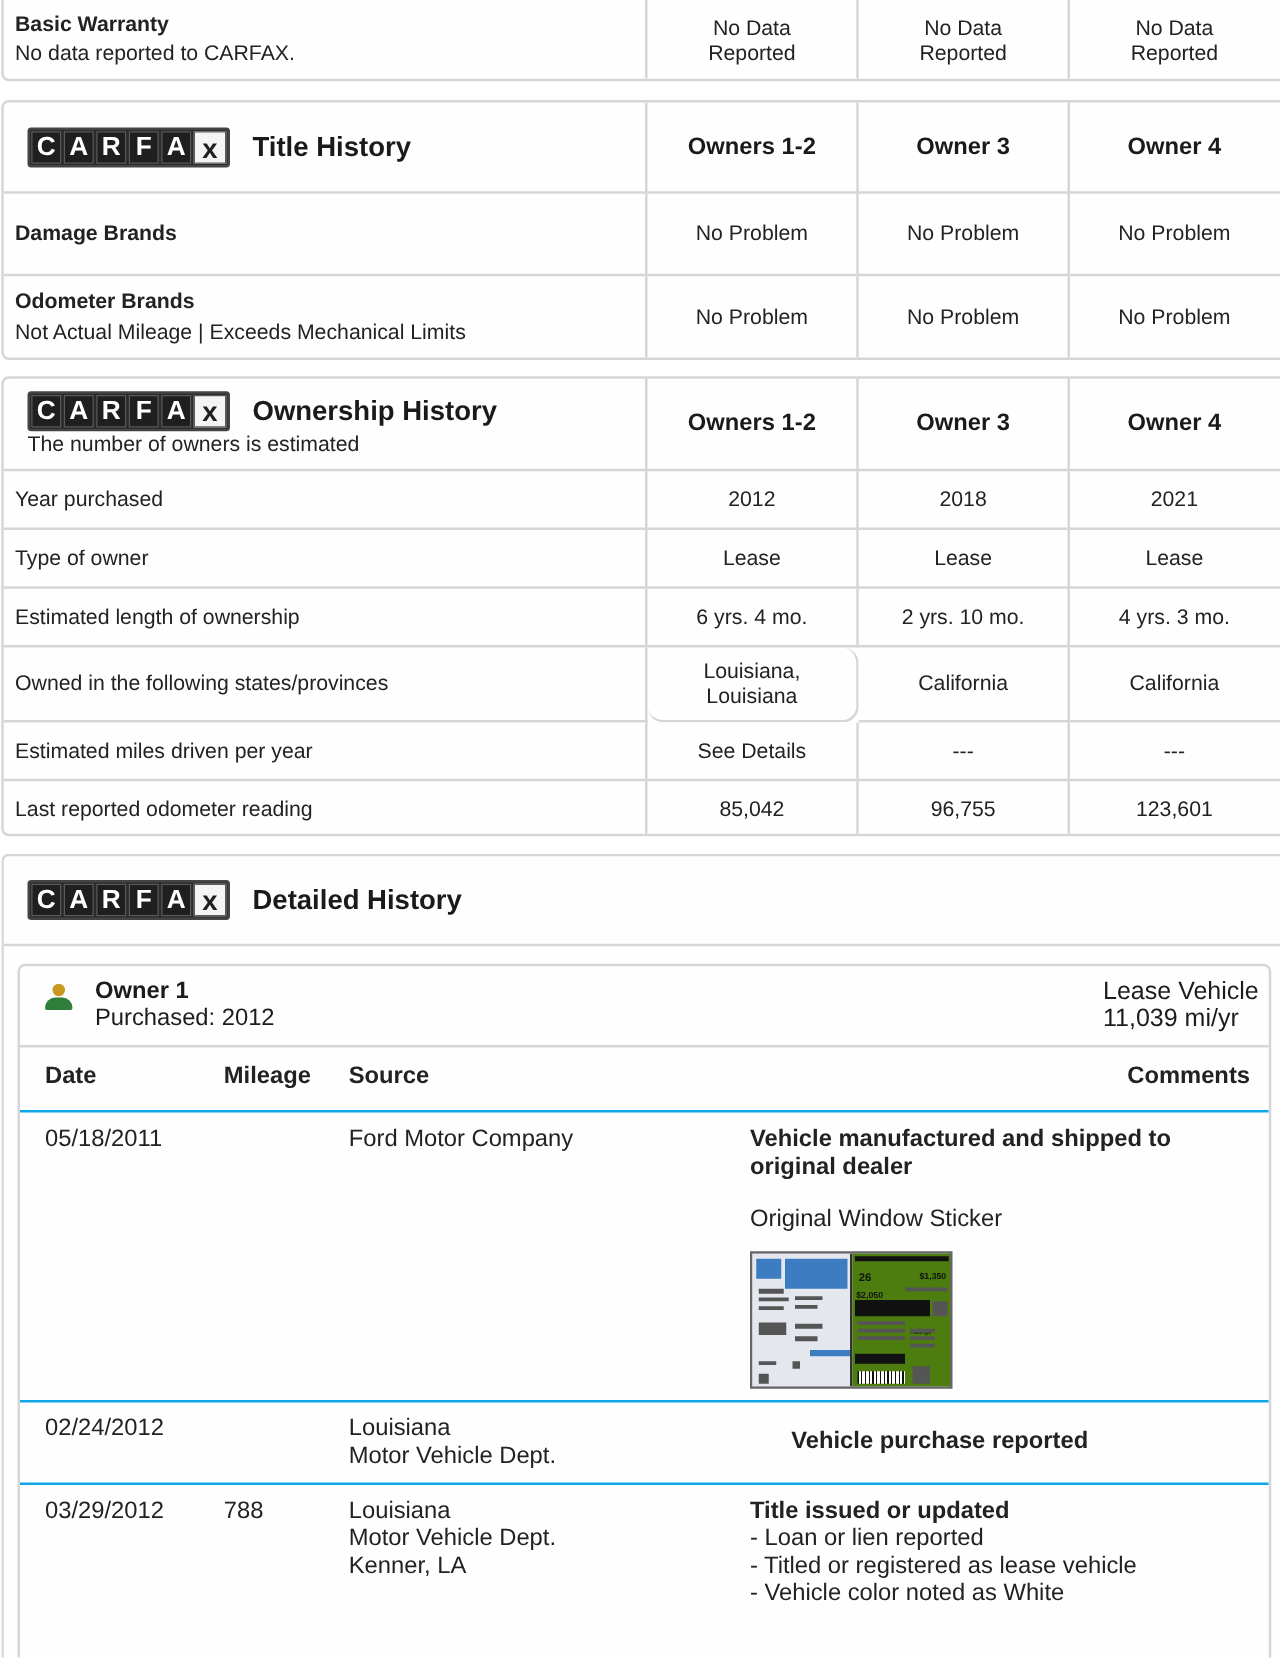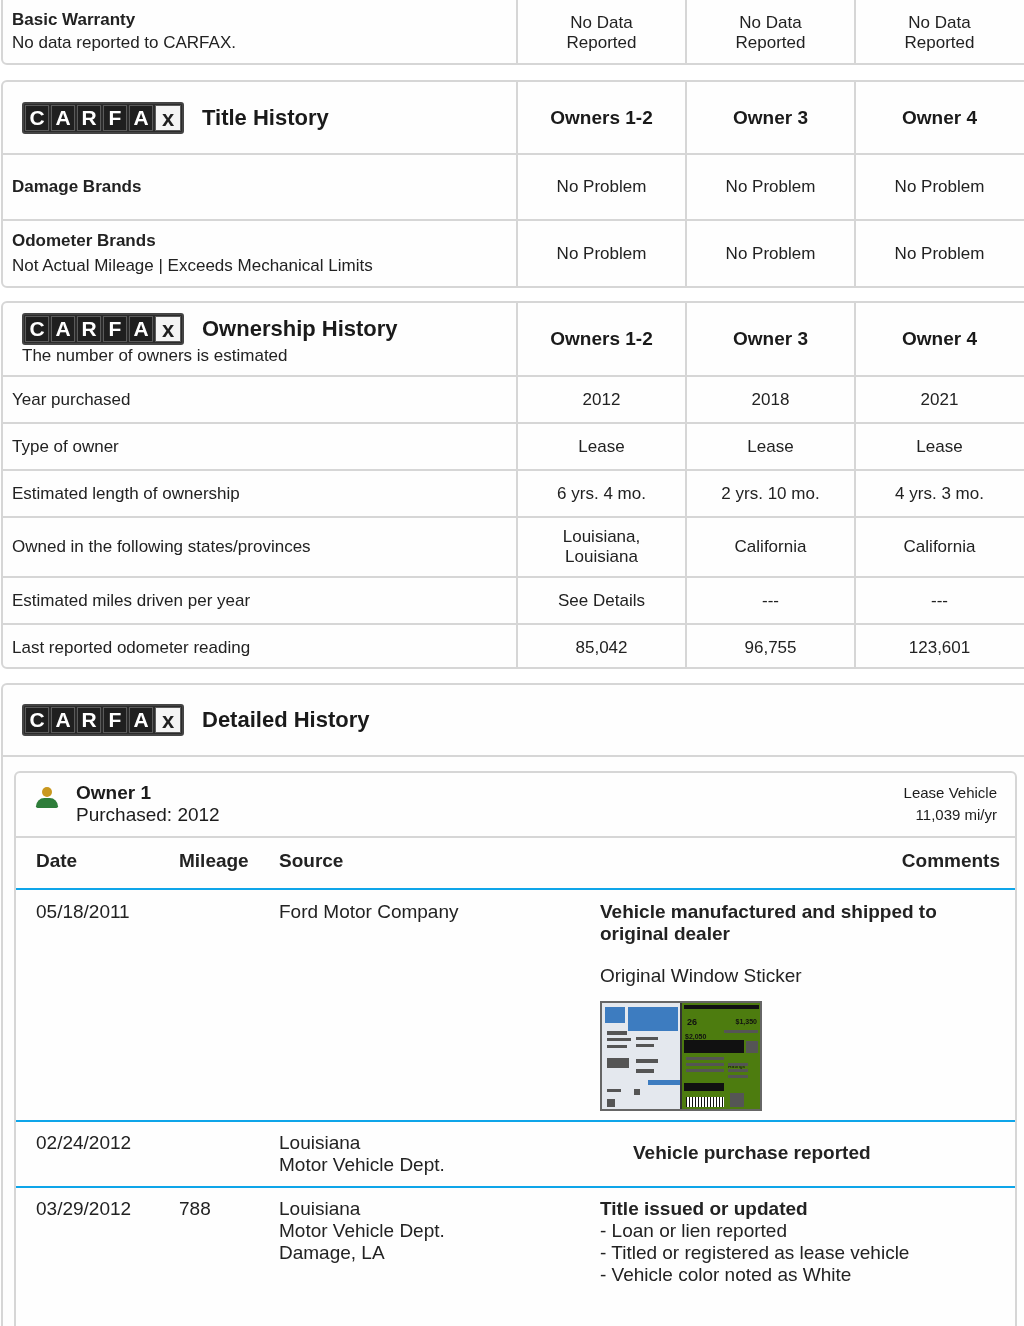--- a/index.html
+++ b/index.html
@@ -146,21 +146,21 @@
     <div class="cell">Lease</div>
     <div class="cell">Lease</div>
     <div class="cell last-col" style="padding-right:10px;">Lease</div>
 
     <div class="cell label">Estimated length of ownership</div>
     <div class="cell">6 yrs. 4 mo.</div>
     <div class="cell">2 yrs. 10 mo.</div>
     <div class="cell last-col" style="padding-right:10px;">4 yrs. 3 mo.</div>
 
     <div class="cell label">Owned in the following states/provinces</div>
-    <div class="cell" style="white-space:pre-line;">Louisiana,
+    <div class="cell" style="white-space:pre-line;border-radius:13px;">Louisiana,
 Louisiana</div>
     <div class="cell">California</div>
     <div class="cell last-col" style="padding-right:10px;">California</div>
 
     <div class="cell label">Estimated miles driven per year</div>
     <div class="cell">See Details</div>
     <div class="cell">---</div>
     <div class="cell last-col" style="padding-right:10px;">---</div>
 
     <div class="cell label last-row">Last reported odometer reading</div>
@@ -187,21 +187,21 @@
 
     <div style="position:absolute; top:0; left:0; width:100%; height:65px; border-bottom:2px solid #d6d6d6;">
       <div style="position:absolute; left:20px; top:14px; width:22px; height:22px;">
         <div style="position:absolute; left:6px; top:0; width:10px; height:10px; border-radius:50%; background:#c9981f;"></div>
         <div style="position:absolute; left:0; top:11px; width:22px; height:10px; border-radius:10px 10px 2px 2px; background:#2e7d3a;"></div>
       </div>
       <div style="position:absolute; left:60px; top:9px; font-size:19px; line-height:22px;">
         <div class="bold">Owner 1</div>
         <div>Purchased: 2012</div>
       </div>
-      <div style="position:absolute; right:18px; top:9px; font-size:15px; line-height:22px; text-align:right;">
+      <div style="position:absolute; right:8px; top:9px; font-size:20px; line-height:22px; text-align:left;">
         <div>Lease Vehicle</div>
         <div>11,039 mi/yr</div>
       </div>
     </div>
 
     <div class="hist-row" style="top:65px; height:52px; font-weight:bold;">
       <span class="c c-date" style="top:12px;">Date</span>
       <span class="c c-mile" style="top:12px;">Mileage</span>
       <span class="c c-src" style="top:12px;">Source</span>
       <span class="c c-com" style="top:12px;text-align:right;">Comments</span>
@@ -265,21 +265,21 @@
       </div>
       <div class="c c-com bold" style="top:20px;margin-left:33px;">Vehicle purchase reported</div>
     </div>
 
     <div class="hist-row" style="top:415px; height:140px; border-bottom:none;">
       <span class="c c-date" style="top:10px;">03/29/2012</span>
       <span class="c c-mile" style="top:10px;">788</span>
       <div class="c c-src" style="top:10px;">
         <div>Louisiana</div>
         <div>Motor Vehicle Dept.</div>
-        <div>Damage, LA</div>
+        <div>Kenner, LA</div>
       </div>
       <div class="c c-com" style="top:10px;">
         <div class="bold">Title issued or updated</div>
         <div>- Loan or lien reported</div>
         <div>- Titled or registered as lease vehicle</div>
         <div>- Vehicle color noted as White</div>
       </div>
     </div>
   </div>
 </div>

